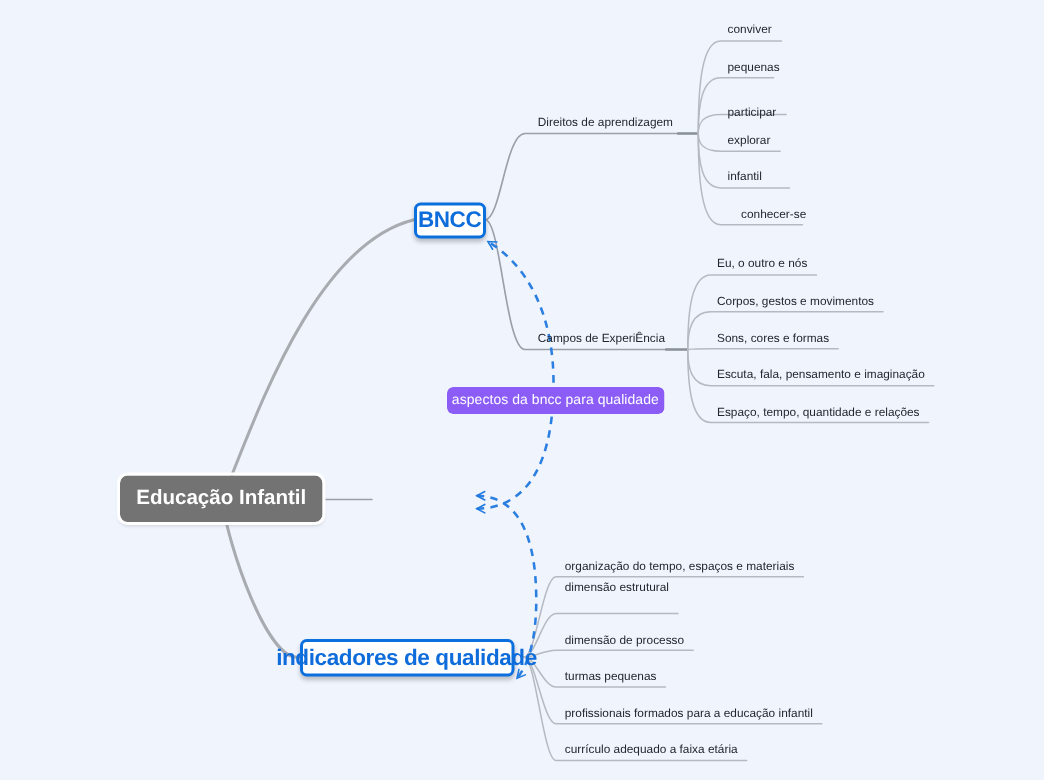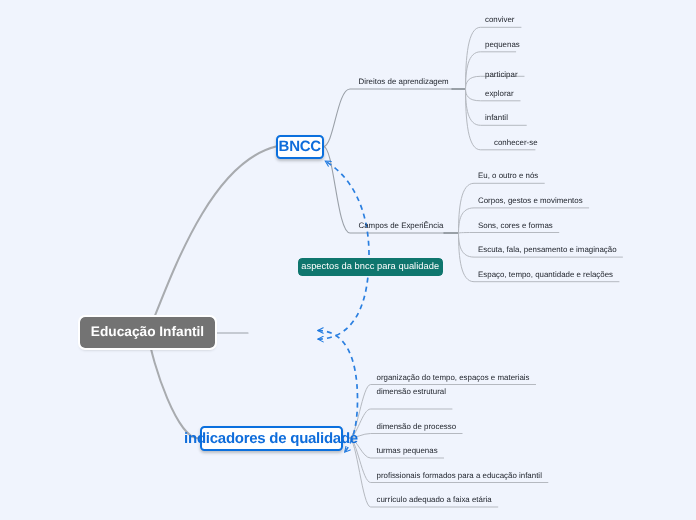--- a/index.html
+++ b/index.html
@@ -9,21 +9,21 @@
 #canvas{position:relative;width:696px;height:520px;}
 svg.links{position:absolute;left:0;top:0;width:696px;height:520px;}
 .node{position:absolute;box-sizing:border-box;white-space:nowrap;
       display:flex;align-items:center;justify-content:center;line-height:1;}
 .root-node{background:#737373;color:#ffffff;font-weight:bold;font-size:13.7px;
            border-radius:5px;outline:2.5px solid #ffffff;
            box-shadow:0 2px 3px rgba(60,64,67,.28);}
 .main-node{background:#ffffff;color:#0f6ddb;font-weight:bold;font-size:15px;letter-spacing:-0.26px;
            border-radius:4.5px;border:2.2px solid #0b70de;
            box-shadow:0 2px 3px rgba(60,64,67,.3);}
-.rel-label{background:#0f766e;color:#ffffff;font-size:9.3px;letter-spacing:0.05px;border-radius:4px;
+.rel-label{background:#8b5cf6;color:#ffffff;font-size:9.3px;letter-spacing:0.05px;border-radius:4px;
            outline:1.5px solid #f0f4fd;font-weight:normal;}
 .leaf-text,.mid-text{position:absolute;white-space:nowrap;color:#22262e;
            font-size:7.9px;line-height:1;letter-spacing:0.01px;}
 </style>
 </head>
 <body>
 
 <div id="canvas">
 <svg class="links" viewBox="0 0 696 520">
 <g fill="none" stroke="#9aa0a8" stroke-width="1.1" stroke-linecap="round">

